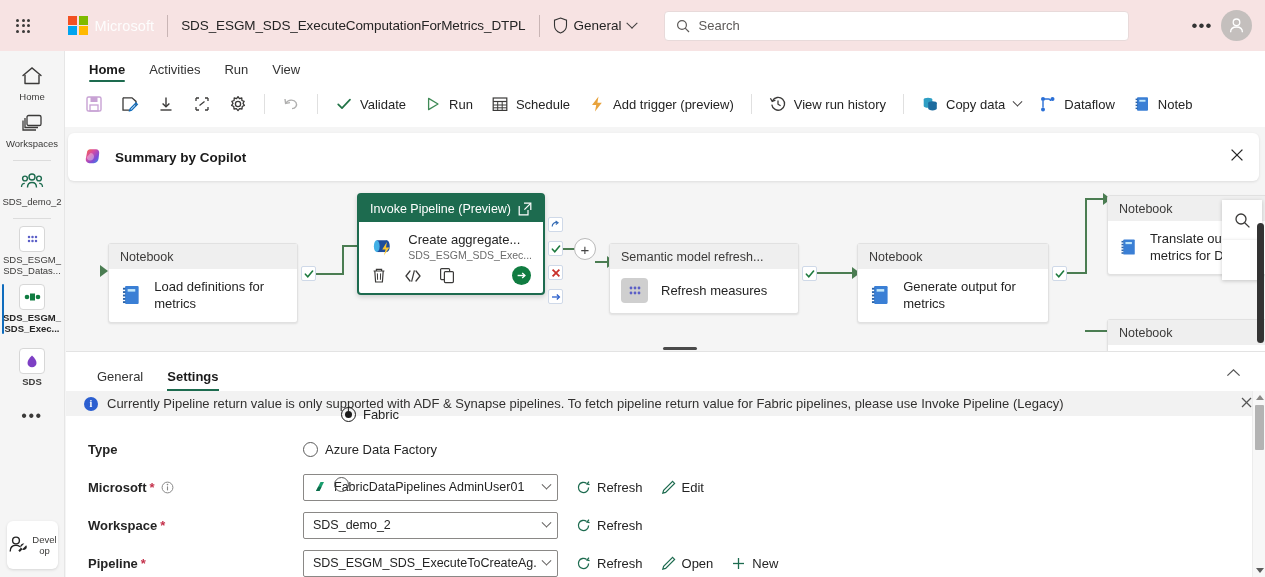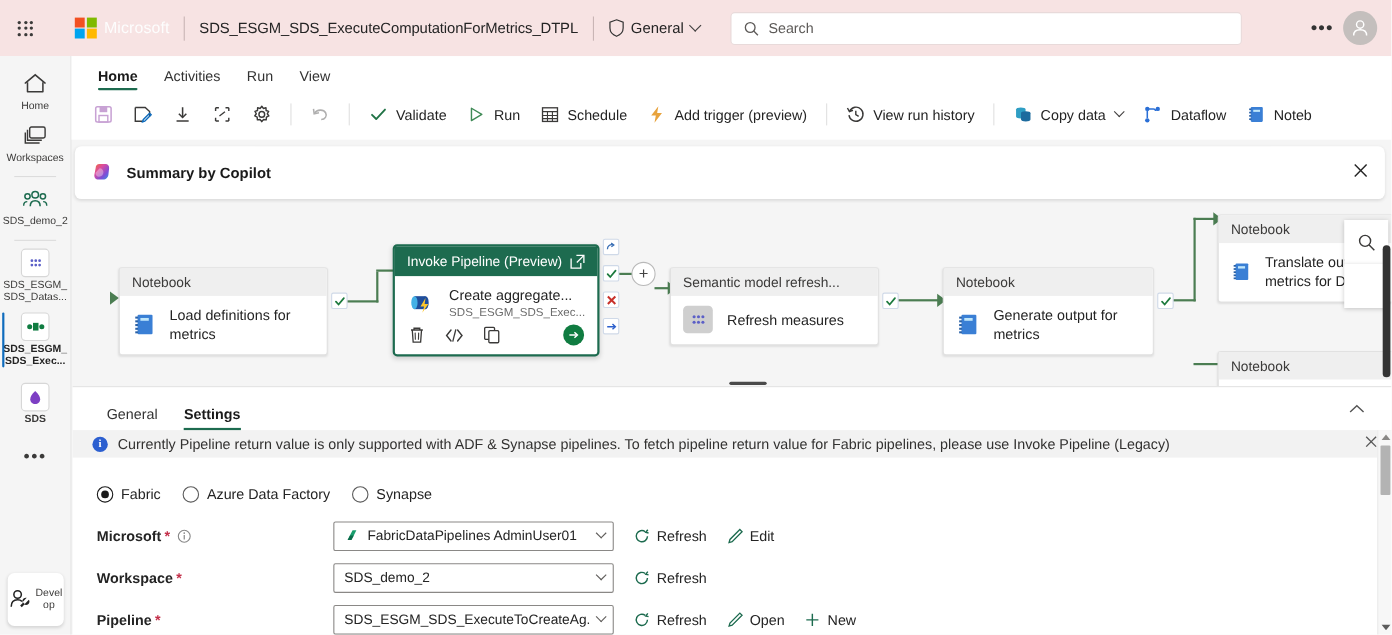--- a/index.html
+++ b/index.html
@@ -111,21 +111,21 @@
   .ptab.active { font-weight:bold; color:#1a1a1a; }
   .ptab.active::after { content:""; position:absolute; left:9px; right:9px; bottom:0; height:2px; background:#1d6b4f; }
   .infobar { height:25px; background:#f2f2f2; display:flex; align-items:center; padding:0 12px 0 18px; }
   .infobar .msg { font-size:13px; color:#323130; margin-left:9px; }
   .infobar .x { margin-left:auto; cursor:pointer; }
   .info-i { width:14px; height:14px; border-radius:50%; background:#2c5fd0; color:#fff; font-size:10px; font-weight:bold; display:flex; align-items:center; justify-content:center; font-family:"Liberation Serif",serif; }
   .form { padding:14px 0 0 22px; }
   .row { display:flex; align-items:center; height:38px; }
   .lbl { width:215px; font-size:13px; font-weight:bold; color:#242424; display:flex; align-items:center; gap:3px; }
   .req { color:#c4314b; font-size:13px; }
-  .radio-grp { display:flex; align-items:center; gap:20px; }
+  .radio-grp { display:flex; align-items:center; gap:20px;flex-direction:column; }
   .radio { display:flex; align-items:center; gap:7px; cursor:pointer; font-size:13px; color:#242424; }
   .rd { width:15px; height:15px; border-radius:50%; border:1.3px solid #5c5c5c; display:inline-block; position:relative; }
   .rd.on { border-color:#1a1a1a; }
   .rd.on::after { content:""; position:absolute; left:3px; top:3px; width:7px; height:7px; border-radius:50%; background:#1a1a1a; }
   .dd { width:255px; height:27px; border:1px solid #8a8886; border-radius:2px; display:flex; align-items:center; gap:7px; padding:0 7px 0 9px; font-size:12.5px; color:#242424; cursor:pointer; background:#fff; }
   .dd .val { flex:1; overflow:hidden; white-space:nowrap; }
   .dd .cv { width:7px; height:7px; border-right:1.3px solid #605e5c; border-bottom:1.3px solid #605e5c; transform:rotate(45deg) translate(-2px,-2px); }
   .act { display:flex; align-items:center; gap:6px; margin-left:18px; cursor:pointer; font-size:13px; color:#242424; }
   .panel-scroll { position:absolute; right:0; top:39px; width:13px; bottom:0; background:#f7f7f7; border-left:1px solid #ececec; }
   .panel-scroll .up, .panel-scroll .dn { position:absolute; left:0; width:13px; height:13px; display:flex; align-items:center; justify-content:center; }
@@ -475,21 +475,21 @@
     <div class="port" style="left:235px; top:81px;">
       <svg width="10" height="10" viewBox="0 0 10 10">
         <path d="M1.4 5.2 L3.8 7.8 L8.6 2" fill="none" stroke="#1d7a3e" stroke-width="1.6" stroke-linecap="round"></path>
       </svg>
     </div>
     <div class="edge" style="left:250px; top:88px; width:28px; height:2px;"></div>
     <div class="edge" style="left:276px; top:62px; width:2px; height:28px;"></div>
     <div class="edge" style="left:276px; top:60px; width:22px; height:2px;"></div>
     <div class="arrow-head" style="left:294px; top:55px;"></div>
 
-    <div class="node sel" style="left:291px; top:37px; width:188px;">
+    <div class="node sel" style="left:291px; top:8px; width:188px;">
       <div class="hdr">
         <span>Invoke Pipeline (Preview)</span>
         <svg width="14" height="14" viewBox="0 0 14 14">
           <path d="M1.2 4 V12.8 H10 V8" fill="none" stroke="#fff" stroke-width="1.2"></path>
           <path d="M6 1.2 H12.8 V8" fill="none" stroke="#fff" stroke-width="1.2"></path>
           <line x1="6.4" y1="7.6" x2="12.6" y2="1.4" stroke="#fff" stroke-width="1.2"></line>
         </svg>
       </div>
       <div class="body" style="padding-bottom:4px;">
         <svg width="30" height="28" viewBox="0 0 30 28">
@@ -660,20 +660,21 @@
         <svg width="13" height="13" viewBox="0 0 13 13">
           <line x1="2" y1="2" x2="11" y2="11" stroke="#555" stroke-width="1.2"></line>
           <line x1="11" y1="2" x2="2" y2="11" stroke="#555" stroke-width="1.2"></line>
         </svg>
       </div>
     </div>
 
     <div class="form">
 
       <div class="row">
+        <div class="lbl">Type</div>
         <div class="radio-grp">
           <label class="radio">
             <span class="rd on"></span>
             <span>Fabric</span>
           </label>
           <label class="radio">
             <span class="rd"></span>
             <span>Azure Data Factory</span>
           </label>
           <label class="radio">

